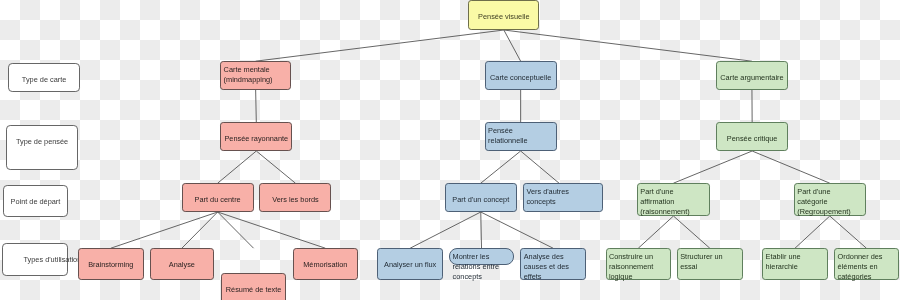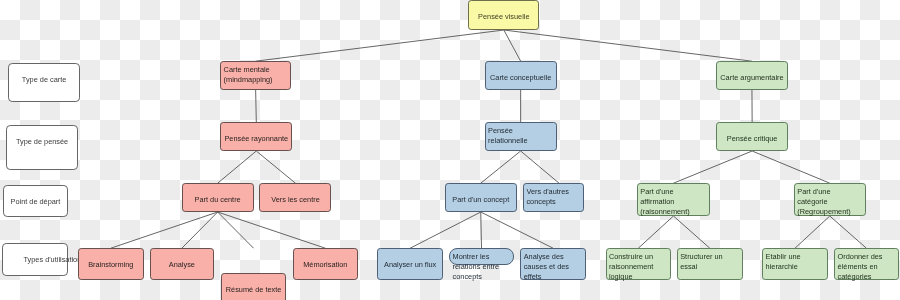--- a/index.html
+++ b/index.html
@@ -54,21 +54,21 @@
       <line x1="673.4499999999999" y1="216" x2="638.3" y2="248.2" stroke="#555555" stroke-width="0.9"></line>
       <line x1="673.4499999999999" y1="216" x2="709.8" y2="248.2" stroke="#555555" stroke-width="0.9"></line>
       <line x1="829.8" y1="216" x2="795" y2="248.2" stroke="#555555" stroke-width="0.9"></line>
       <line x1="829.8" y1="216" x2="866.4000000000001" y2="248.2" stroke="#555555" stroke-width="0.9"></line>
     </svg>
 <div class="node" style="left: 468.2px; top: -0.3px; width: 71.3px; height: 30.3px; border-radius: 3.2px; border-width: 1px; background: rgb(250, 250, 166); border-color: rgb(110, 110, 74); color: rgb(61, 61, 35); padding-left: 24px;">
       <div class="nodetext center" style="top: 10.8px;">
         <div>Pensée visuelle</div>
       </div>
     </div>
-    <div class="node" style="left: 8.3px; top: 62.8px; width: 71.6px; height: 39px; border-radius: 4.2px; border-width: 1px; background: rgb(255, 255, 255); border-color: rgb(102, 102, 102); color: rgb(58, 58, 58);">
+    <div class="node" style="left: 8.3px; top: 62.8px; width: 71.6px; height: 29px; border-radius: 4.2px; border-width: 1px; background: rgb(255, 255, 255); border-color: rgb(102, 102, 102); color: rgb(58, 58, 58);">
       <div class="nodetext center" style="top: 10.8px;">
         <div>Type de carte</div>
       </div>
     </div>
     <div class="node" style="left: 220.2px; top: 61.2px; width: 70.9px; height: 28.8px; border-radius: 3.2px; border-width: 1px; background: rgb(248, 176, 168); border-color: rgb(102, 81, 79); color: rgb(43, 35, 34);">
       <div class="nodetext left" style="top: 2.8px;">
         <div>Carte mentale</div>
         <div>(mindmapping)</div>
       </div>
     </div>
@@ -108,29 +108,29 @@
         <div>Point de départ</div>
       </div>
     </div>
     <div class="node" style="left: 181.6px; top: 183.2px; width: 72.1px; height: 28.8px; border-radius: 3.2px; border-width: 1px; background: rgb(248, 176, 168); border-color: rgb(102, 81, 79); color: rgb(43, 35, 34);">
       <div class="nodetext center" style="top: 10.8px;">
         <div>Part du centre</div>
       </div>
     </div>
     <div class="node" style="left: 259.4px; top: 183.2px; width: 72.1px; height: 28.8px; border-radius: 3.2px; border-width: 1px; background: rgb(248, 176, 168); border-color: rgb(102, 81, 79); color: rgb(43, 35, 34);">
       <div class="nodetext center" style="top: 10.8px;">
-        <div>Vers les centre</div>
+        <div>Vers les bords</div>
       </div>
     </div>
     <div class="node" style="left: 444.7px; top: 183.2px; width: 72.1px; height: 28.8px; border-radius: 3.2px; border-width: 1px; background: rgb(180, 206, 227); border-color: rgb(77, 96, 118); color: rgb(35, 45, 54);">
       <div class="nodetext center" style="top: 10.8px;">
         <div>Part d'un concept</div>
       </div>
     </div>
-    <div class="node" style="left: 523px; top: 183.2px; width: 61px; height: 28.8px; border-radius: 3.2px; border-width: 1px; background: rgb(180, 206, 227); border-color: rgb(77, 96, 118); color: rgb(35, 45, 54);">
+    <div class="node" style="left: 523px; top: 183.2px; width: 80px; height: 28.8px; border-radius: 3.2px; border-width: 1px; background: rgb(180, 206, 227); border-color: rgb(77, 96, 118); color: rgb(35, 45, 54);">
       <div class="nodetext left" style="top: 2.8px;">
         <div>Vers d'autres</div>
         <div>concepts</div>
       </div>
     </div>
     <div class="node" style="left: 636.9px; top: 183.2px; width: 73.1px; height: 32.8px; border-radius: 3.2px; border-width: 1px; background: rgb(206, 230, 196); border-color: rgb(95, 127, 93); color: rgb(36, 52, 31);">
       <div class="nodetext left" style="top: 2.8px;">
         <div>Part d'une</div>
         <div>affirmation</div>
         <div>(raisonnement)</div>

